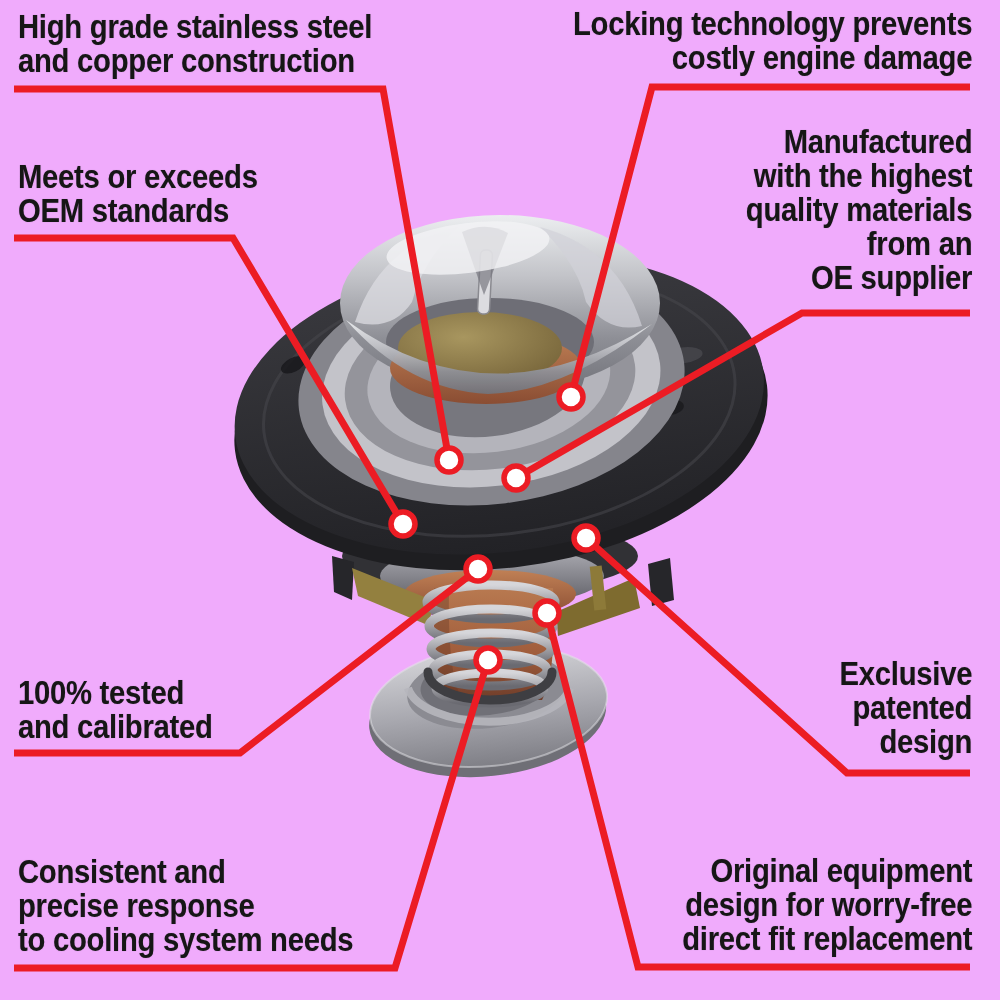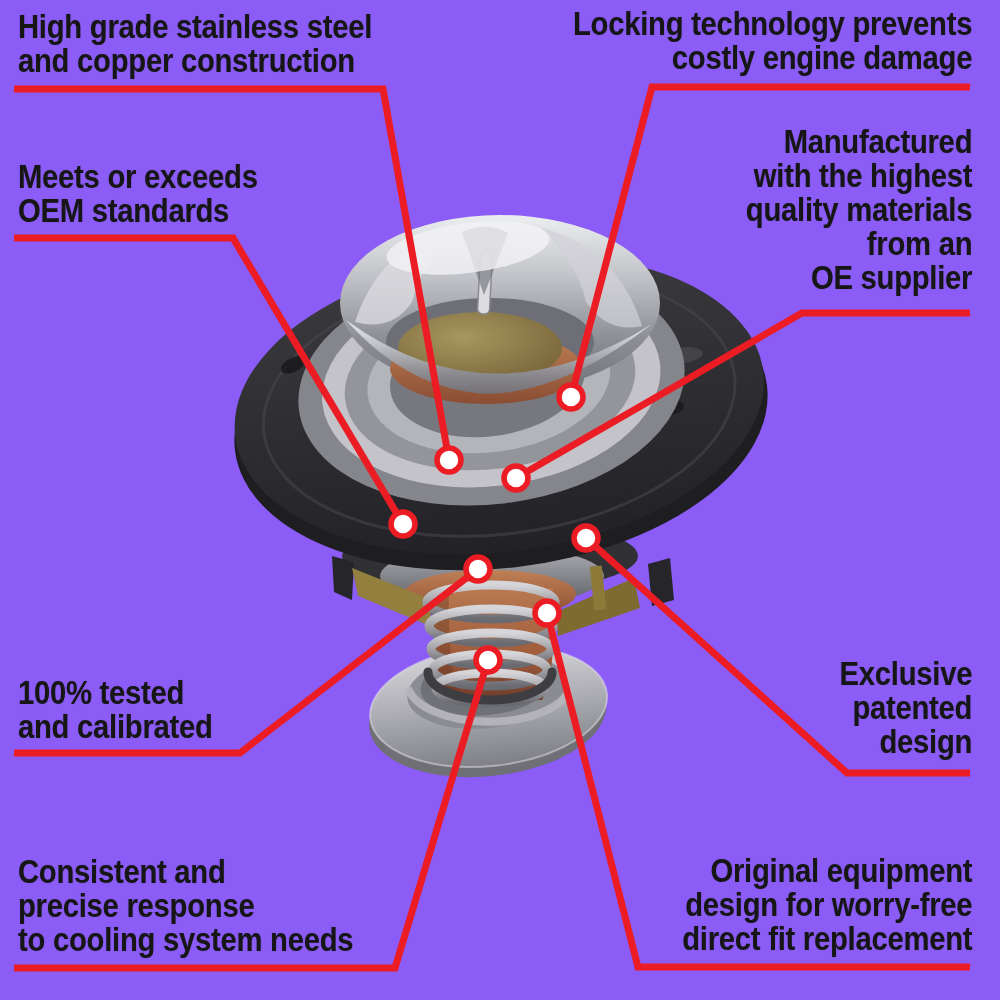--- a/index.html
+++ b/index.html
@@ -1,17 +1,17 @@
 <!DOCTYPE html>
 <html><head>
 <meta charset="utf-8">
 <style>
   html,body{margin:0;padding:0;background:#ffffff;}
   .stage{
-    position:relative;width:1000px;height:1000px;background:#8b5cf6;
+    position:relative;width:1000px;height:1000px;background:#f0abfc;
     overflow:hidden;font-family:"Liberation Sans",sans-serif;
   }
   .layer{position:absolute;left:0;top:0;width:1000px;height:1000px;}
   .label{
     position:absolute;font-weight:bold;font-size:34px;line-height:34px;
     color:#161616;letter-spacing:-0.3px;white-space:nowrap;
     text-shadow:0 0 1px rgba(40,40,40,0.35);
   }
   .label.left{transform:scaleX(0.86);transform-origin:left top;}
   .label.right{text-align:right;transform:scaleX(0.86);transform-origin:right top;}

